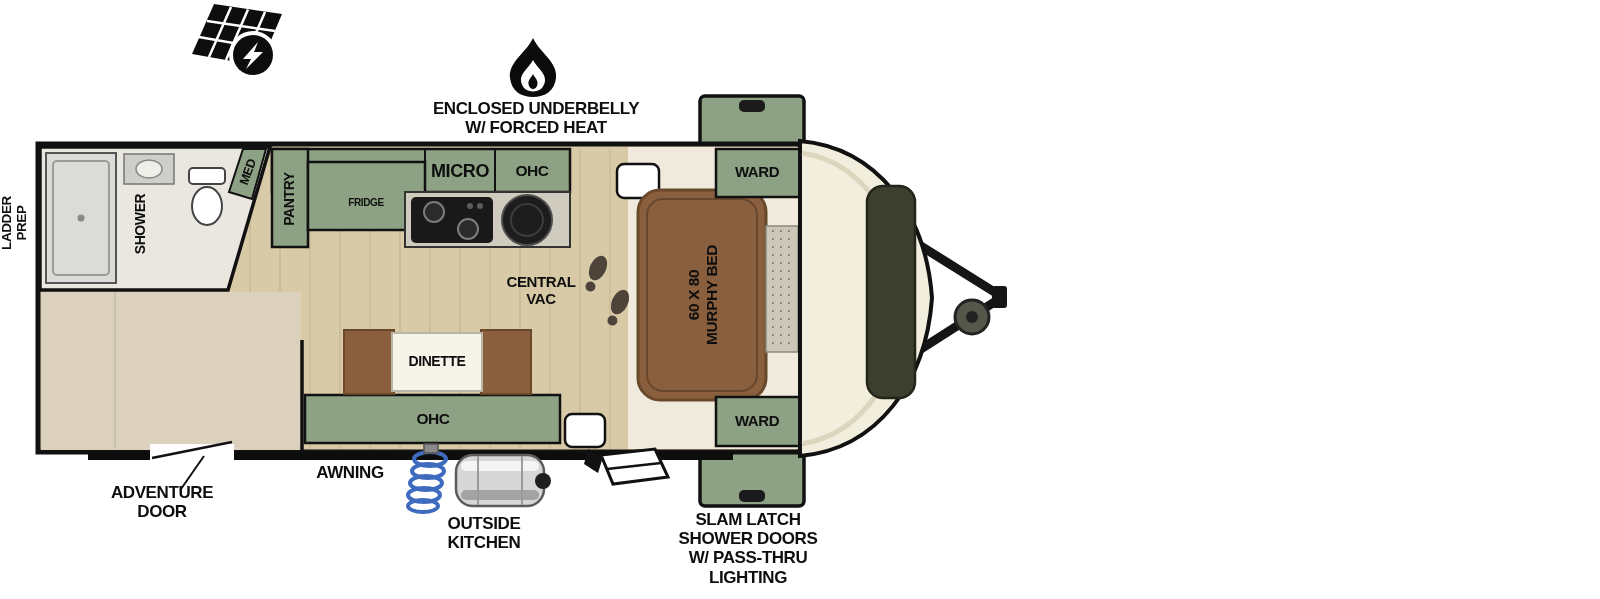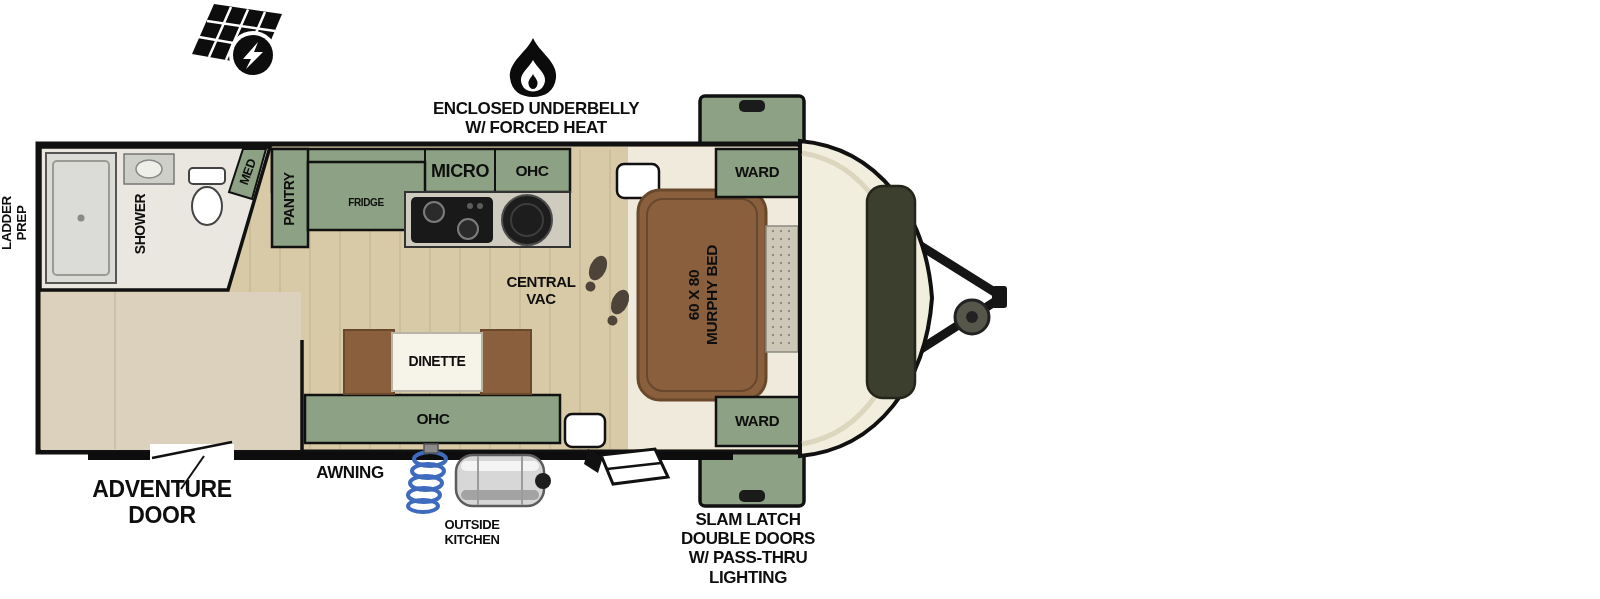--- a/index.html
+++ b/index.html
@@ -186,22 +186,22 @@
   <div class="lbl" style="left:541px;top:291px;font-size:15px">CENTRAL
 VAC</div>
   <div class="lbl r90" style="left:702px;top:295px;font-size:15.5px">60 X 80
 MURPHY BED</div>
   <div class="lbl" style="left:757px;top:172px;font-size:15px">WARD</div>
   <div class="lbl" style="left:757px;top:421px;font-size:15px">WARD</div>
   <div class="lbl" style="left:437px;top:362px;font-size:14px">DINETTE</div>
   <div class="lbl" style="left:433px;top:419px;font-size:15.5px">OHC</div>
 
   <div class="lbl" style="left:350px;top:473px;font-size:17px">AWNING</div>
-  <div class="lbl" style="left:162px;top:502px;font-size:23px">ADVENTURE
+  <div class="lbl" style="left:162px;top:502px;font-size:17px">ADVENTURE
 DOOR</div>
-  <div class="lbl" style="left:472px;top:533px;font-size:13px">OUTSIDE
+  <div class="lbl" style="left:484px;top:533px;font-size:17px">OUTSIDE
 KITCHEN</div>
   <div class="lbl" style="left:748px;top:548px;font-size:17px">SLAM LATCH
-DOUBLE DOORS
+SHOWER DOORS
 W/ PASS-THRU
 LIGHTING</div>
 
 </div>
 
 </body></html>

